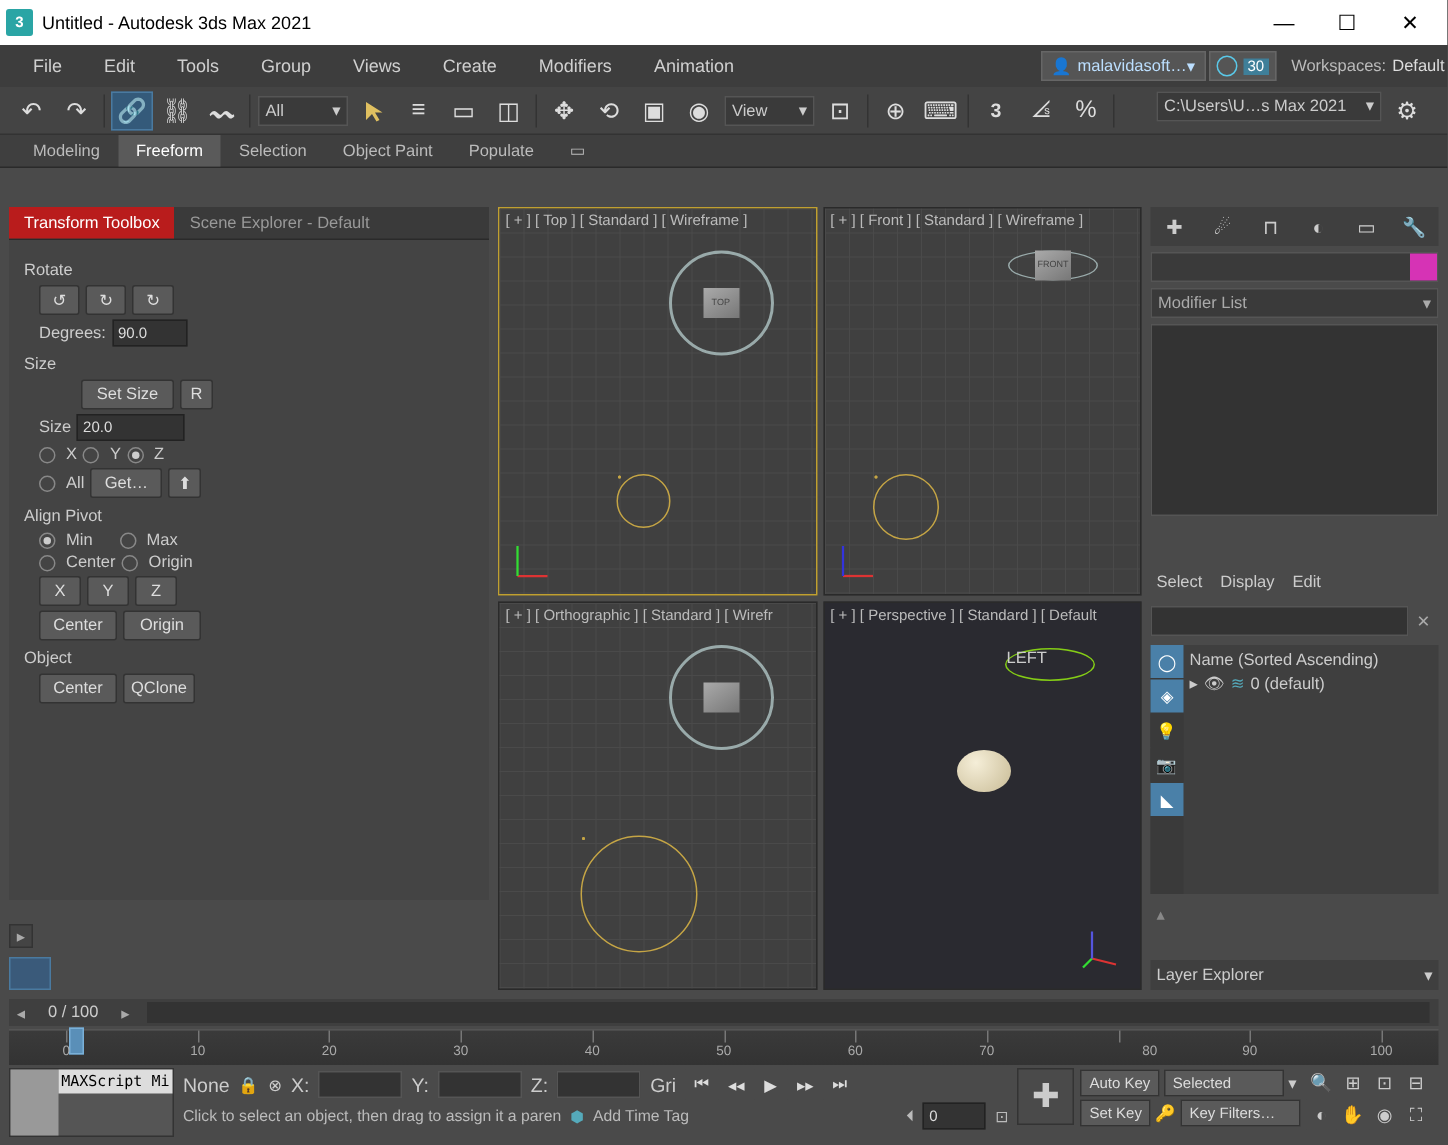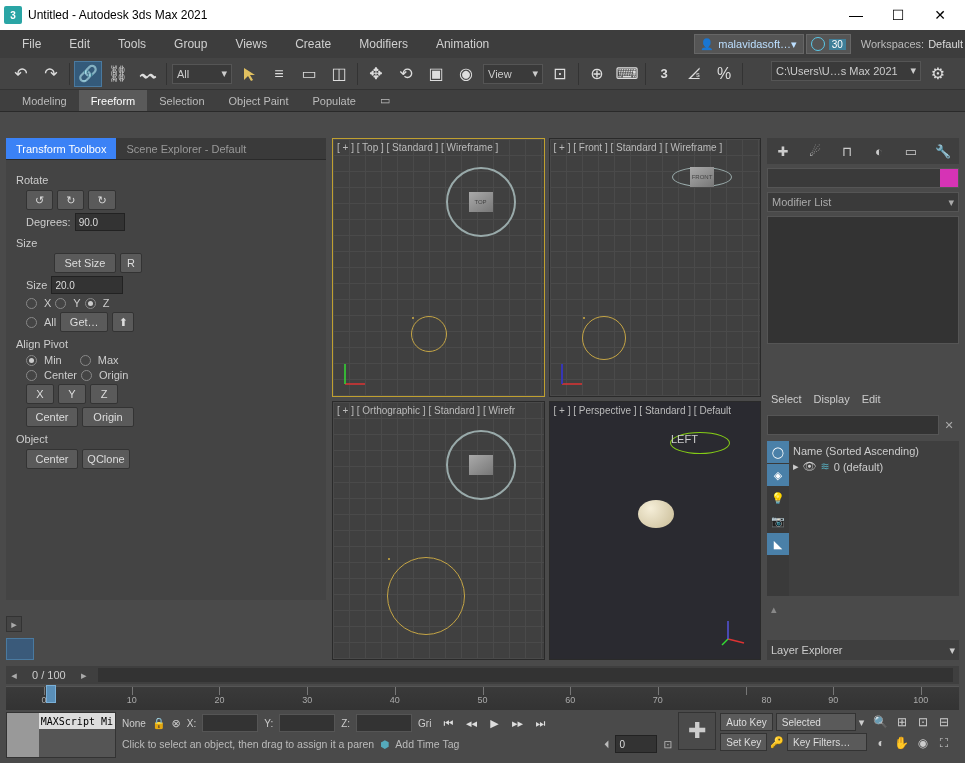--- a/index.html
+++ b/index.html
@@ -24,21 +24,21 @@
   .tool-sep{width:1px;height:22px;background:#333;margin:0 3px}
   .tool-dd{background:#3a3a3a;border:1px solid #555;height:20px;min-width:60px;display:flex;align-items:center;padding:0 4px;font-size:11px;color:#ccc;margin:0 2px}
   .tool-path{flex:1;display:flex;justify-content:flex-end;padding-right:6px}
   .ribbon{height:22px;background:#3f3f3f;display:flex;align-items:center;padding:0 10px;border-bottom:1px solid #2a2a2a}
   .ribbon .tab{padding:0 12px;height:100%;display:flex;align-items:center;color:#bbb;font-size:11px}
   .ribbon .tab.active{background:#5a5a5a;color:#fff}
   .main{display:flex;height:528px;padding:6px 6px 0 6px;gap:6px}
   .left-panel{width:320px;display:flex;flex-direction:column}
   .panel-tabs{height:22px;display:flex;background:#3a3a3a;border-bottom:1px solid #2a2a2a}
   .panel-tabs .ptab{padding:0 10px;display:flex;align-items:center;font-size:11px;color:#999}
-  .panel-tabs .ptab.active{background:#3b82f6;color:#fff}
+  .panel-tabs .ptab.active{background:#b91c1c;color:#fff}
   .panel-body{flex:1;background:#444;padding:8px 10px;overflow:hidden}
   .section-label{font-size:11px;color:#ccc;margin:6px 0 4px}
   .btn-sm{background:#5a5a5a;border:1px solid #333;border-radius:2px;padding:2px 8px;color:#ddd;font-size:11px;height:20px;display:inline-flex;align-items:center;justify-content:center}
   .spinner-box{background:#333;border:1px solid #222;height:18px;width:50px;color:#ddd;font-size:10px;padding:0 3px;display:inline-flex;align-items:center}
   .radio{width:11px;height:11px;border:1px solid #888;border-radius:50%;display:inline-block;vertical-align:middle;margin-right:3px;position:relative}
   .radio.checked:after{content:"";position:absolute;inset:2px;background:#ccc;border-radius:50%}
   .row{display:flex;align-items:center;gap:4px;margin:3px 0}
   .viewports{flex:1;display:grid;grid-template-columns:1fr 1fr;grid-template-rows:1fr 1fr;gap:4px}
   .viewport{background:#3a3a3a;position:relative;border:1px solid #2a2a2a;overflow:hidden}
   .viewport.active{border:1px solid #c0a030}
@@ -50,21 +50,21 @@
   .gizmo .cube{position:absolute;width:24px;height:20px;background:linear-gradient(145deg,#aaa,#777);left:50%;top:50%;transform:translate(-50%,-50%);font-size:6px;text-align:center;color:#444;line-height:20px}
   .axis-ind{position:absolute;bottom:8px;left:8px;width:28px;height:28px}
   .right-panel{width:192px;display:flex;flex-direction:column;gap:4px}
   .cmd-row{height:26px;background:#3f3f3f;display:flex;align-items:center;justify-content:space-between;padding:0 4px}
   .cmd-row .cbtn{width:24px;height:22px;display:flex;align-items:center;justify-content:center;color:#ccc;font-size:13px}
   .name-input{height:20px;background:#3a3a3a;border:1px solid #555;display:flex}
   .name-input .field{flex:1}
   .name-input .swatch{width:18px;background:#d633b5}
   .mod-list{height:20px;background:#3a3a3a;border:1px solid #555;display:flex;align-items:center;padding:0 4px;color:#aaa;font-size:11px;justify-content:space-between}
   .mod-stack{height:128px;background:#333;border:1px solid #555}
-  .scene-header{display:flex;height:20px;align-items:center;gap:12px;padding:0 4px;margin-top:41px}
+  .scene-header{display:flex;height:20px;align-items:center;gap:12px;padding:0 4px;margin-top:30px}
   .scene-header span{color:#ccc;font-size:11px}
   .search-row{display:flex;height:20px;margin-top:2px}
   .search-row .field{flex:1;background:#333;border:1px solid #555}
   .search-row .clear{width:20px;display:flex;align-items:center;justify-content:center;color:#aaa}
   .scene-body{flex:1;display:flex;background:#3f3f3f;margin-top:2px;min-height:110px}
   .scene-tb{width:22px;background:#3a3a3a;display:flex;flex-direction:column}
   .scene-tb .sbtn{height:22px;display:flex;align-items:center;justify-content:center;background:#4a80a8;margin-bottom:1px;font-size:11px;color:#fff}
   .scene-tb .sbtn.alt{background:#3a3a3a;color:#aaa}
   .scene-list{flex:1;padding:2px 4px}
   .scene-list .shdr{font-size:11px;color:#ccc;padding:2px 0}
@@ -78,21 +78,21 @@
   .ruler .tick{position:absolute;top:0;height:8px;width:1px;background:#777}
   .ruler .tlabel{position:absolute;top:8px;font-size:9px;color:#aaa;transform:translateX(-50%)}
   .ruler .marker{position:absolute;top:-2px;left:40px;width:10px;height:18px;background:#5a8fb8;border:1px solid #7ab0d8}
   .bottom{height:46px;margin:2px 6px 4px 6px;display:flex;gap:4px}
   .script-box{width:110px;background:#555;border:1px solid #333;display:flex;flex-direction:row}
   .script-box .out{flex:1;background:#999}
   .script-box .in{height:16px;background:#ddd;color:#000;padding:0 2px;font-size:10px;font-family:monospace;display:flex;align-items:center}
   .status-area{flex:1;display:flex;flex-direction:column}
   .coord-row{height:22px;display:flex;align-items:center;gap:6px;padding:0 2px}
   .coord-row .field{background:#333;border:1px solid #555;height:18px;width:56px}
-  .coord-row .lbl{font-size:10px;color:#ccc}
+  .coord-row .lbl{font-size:13px;color:#ccc}
   .prompt-row{height:20px;display:flex;align-items:center;font-size:10.5px;color:#bbb;padding:0 2px;gap:6px}
   .play-ctrl{display:flex;align-items:center;gap:1px}
   .play-ctrl .pbtn{width:22px;height:20px;background:#4a4a4a;display:flex;align-items:center;justify-content:center;font-size:11px;color:#ddd}
   .key-area{display:flex;flex-direction:column;gap:2px;padding:1px 0}
   .key-area .krow{display:flex;gap:3px;align-items:center}
   .key-btn{background:#5a5a5a;border:1px solid #333;height:18px;padding:0 5px;font-size:10px;color:#ddd;display:flex;align-items:center}
   .plus-btn{width:38px;height:38px;background:#4a4a4a;border:1px solid #333;display:flex;align-items:center;justify-content:center;font-size:22px;color:#ccc}
   .vp-nav{display:flex;flex-wrap:wrap;width:88px;gap:1px;align-content:flex-start}
   .vp-nav .nbtn{width:20px;height:20px;background:#4a4a4a;display:flex;align-items:center;justify-content:center;font-size:12px;color:#ccc}
   svg{display:block}

